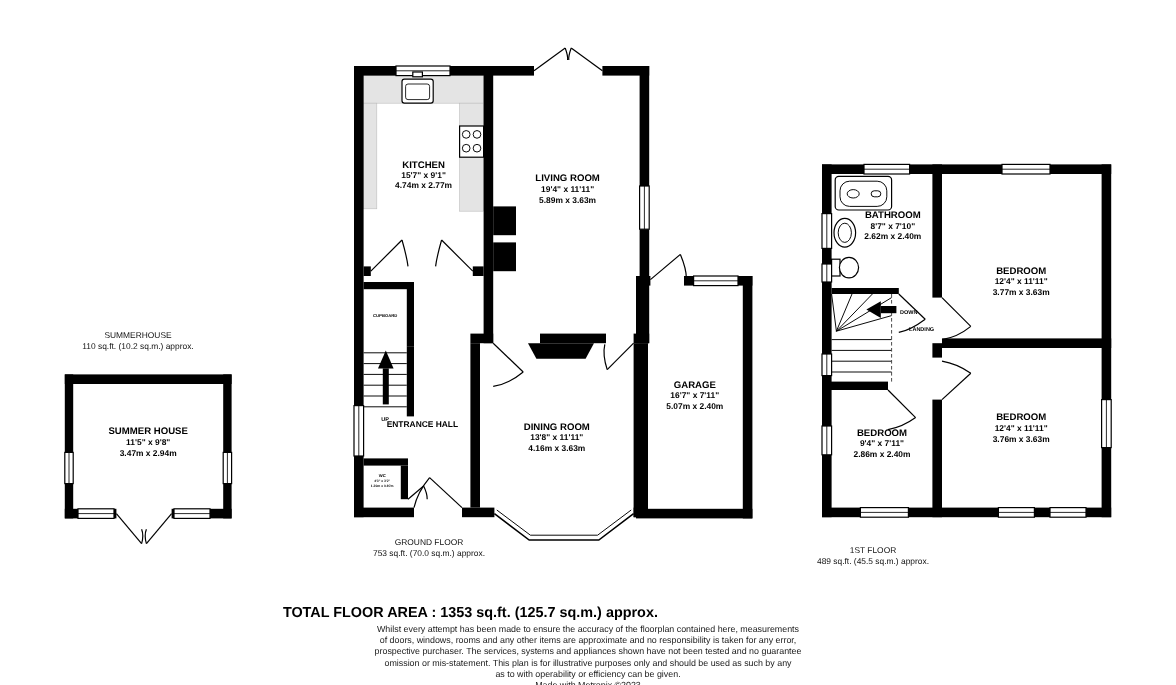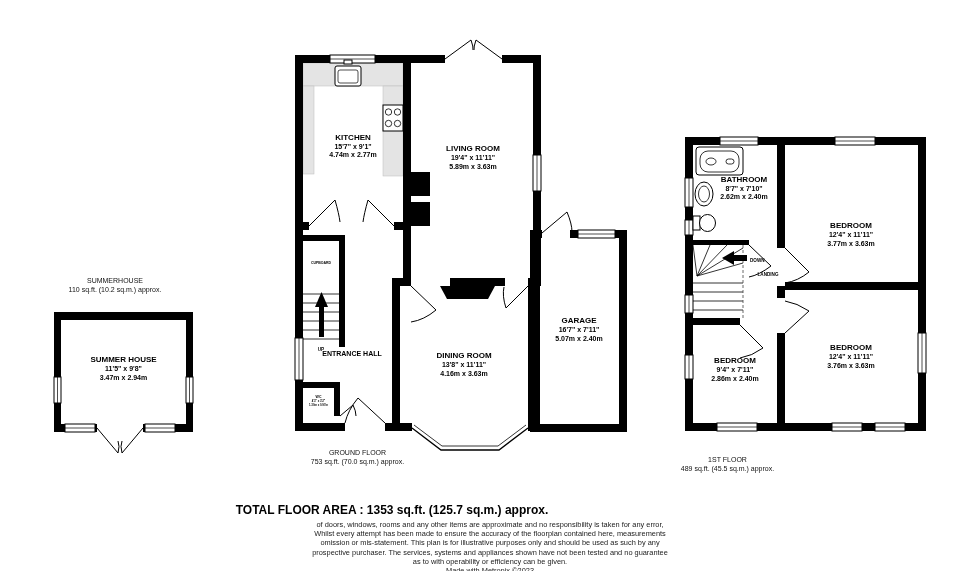--- a/index.html
+++ b/index.html
@@ -296,21 +296,21 @@
     </g>
   </svg>
 
   <div class="arealabel" style="left:645px;top:456px;width:165px;">
     <div>1ST FLOOR</div>
     <div>489 sq.ft. (45.5 sq.m.) approx.</div>
   </div>
 
   <div class="footer-total">TOTAL FLOOR AREA : 1353 sq.ft. (125.7 sq.m.) approx.</div>
   <div class="footer-disc">
+    <div>Whilst every attempt has been made to ensure the accuracy of the floorplan contained here, measurements</div>
     <div>of doors, windows, rooms and any other items are approximate and no responsibility is taken for any error,</div>
-    <div>Whilst every attempt has been made to ensure the accuracy of the floorplan contained here, measurements</div>
+    <div>prospective purchaser. The services, systems and appliances shown have not been tested and no guarantee</div>
     <div>omission or mis-statement. This plan is for illustrative purposes only and should be used as such by any</div>
-    <div>prospective purchaser. The services, systems and appliances shown have not been tested and no guarantee</div>
     <div>as to with operability or efficiency can be given.</div>
     <div>Made with Metropix ©2023</div>
   </div>
 
 </div>
 
 </body></html>

